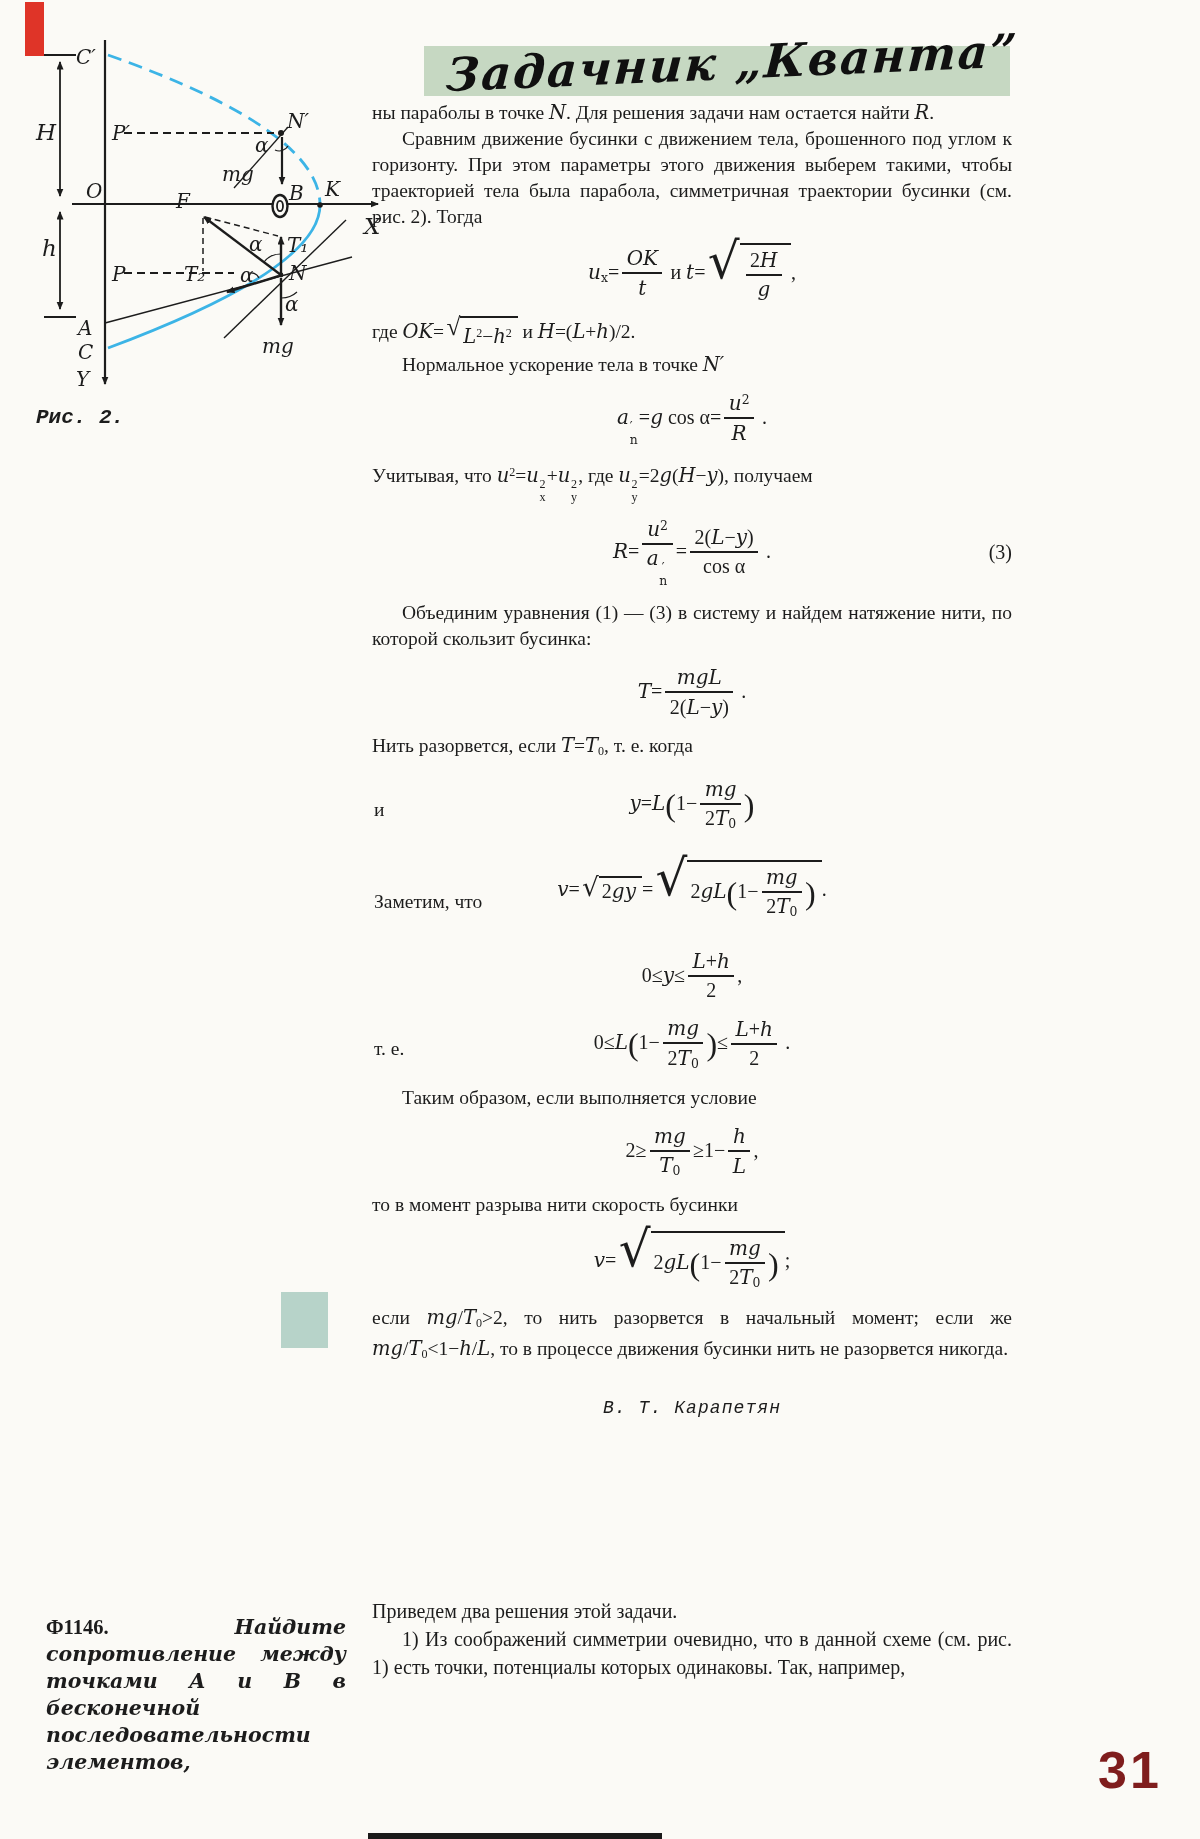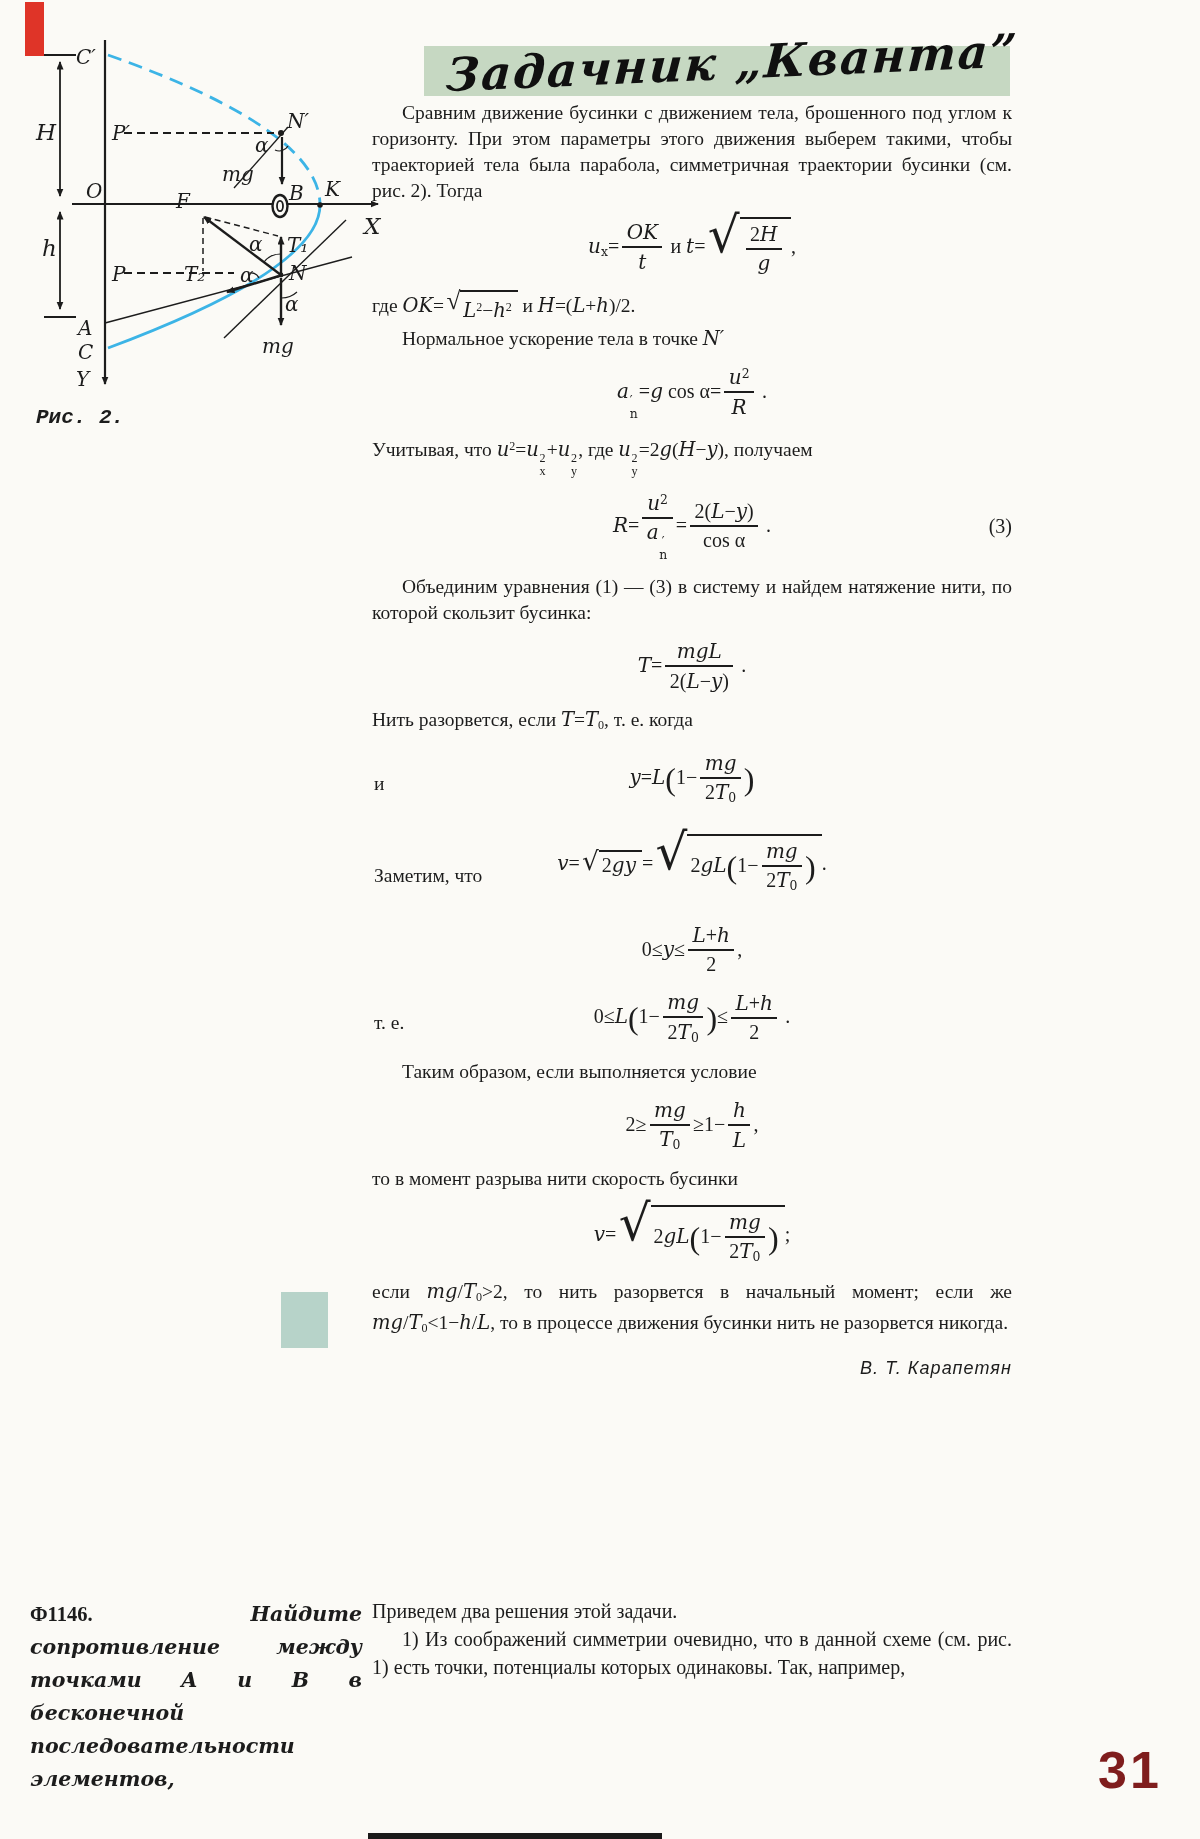--- a/index.html
+++ b/index.html
@@ -57,26 +57,26 @@
   .sqrt .rbox{display:inline-block;border-top:2px solid var(--ink);padding:.08em .3em .05em .15em}
   .sqrt.tall>.rad{font-size:2.5em;line-height:.72}
   .sqrt.tall>.rbox{padding-top:.14em}
   .bigp{font-style:normal;font-size:1.6em;line-height:1;vertical-align:-.18em;
         font-family:"Liberation Serif",serif}
   .side-label{position:absolute;left:2px;bottom:6px;font-family:"Liberation Serif",serif;
         font-size:19.5px;font-style:normal}
   .side-mid .side-label{bottom:auto;top:38%}
   .eqnum{position:absolute;right:0;top:50%;transform:translateY(-50%);
         font-family:"Liberation Serif",serif;font-style:normal}
-  .author{text-align:right;font-family:Liberation Sans, sans-serif;font-style:italic;
-        font-size:18px;margin-top:14px;letter-spacing:.06em}
+  .author{text-align:center;font-family:Liberation Mono, monospace;font-style:italic;
+        font-size:18px;margin-top:28px;letter-spacing:.06em}
 
   
   #prob{position:absolute;left:30px;top:1598px;width:332px}
-  .problem{font-size:20.5px;line-height:33px;text-align:justify;margin:0}
+  .problem{font-size:20.5px;line-height:27px;text-align:justify;margin:16px}
   .bf{font-weight:700;font-style:normal}
   .bi{font-weight:700;font-style:italic;font-family:"DejaVu Serif",serif}
   #sol{position:absolute;left:372px;top:1597px;width:640px}
   #sol .para{line-height:28px;font-size:20px}
 
   #pagenum{position:absolute;left:1098px;top:1740px;font-family:"Liberation Sans",sans-serif;
     font-size:52px;font-weight:700;letter-spacing:3px;color:#7f1d1d}
 </style>
 <title>Задачник „Кванта”</title></head>
 <body>
@@ -162,20 +162,21 @@
       <text x="234" y="325">mg</text>
       <text x="50" y="307">A</text>
       <text x="50" y="331">C</text>
       <text x="48" y="358">Y</text>
       <text x="14" y="228" class="fig-big">h</text>
     </g>
   </svg>
   <div id="fig-caption">Рис. 2.</div>
 
   <div id="col-right">
+    <p class="para"><span class="rm">ны параболы в точке </span><span class="it">N</span><span class="rm">. Для решения задачи нам остается найти </span><span class="it">R</span><span class="rm">.</span></p>
     <p class="para ind"><span class="rm">Сравним движение бусинки с движением тела, брошенного под углом к горизонту. При этом параметры этого движения выберем такими, чтобы траекторией тела была парабола, симметричная траектории бусинки (см. рис. 2). Тогда</span></p>
 
     <div class="eqrow">
       <span class="math"><span class="it">u</span><sub>x</sub><span class="rm">=</span><span class="frac"><span class="num"><span class="it">OK</span></span><span class="den"><span class="it">t</span></span></span><span class="rm"> и </span><span class="it">t</span><span class="rm">=</span><span class="sqrt tall">
             <span class="rad">√</span>
             <span class="rbox"><span class="frac"><span class="num"><span class="rm">2</span><span class="it">H</span></span><span class="den"><span class="it">g</span></span></span></span>
           </span><span class="rm">,</span></span>
     </div>
 
     <p class="para"><span class="rm">где </span><span class="it">OK</span><span class="rm">=</span><span class="sqrt">

